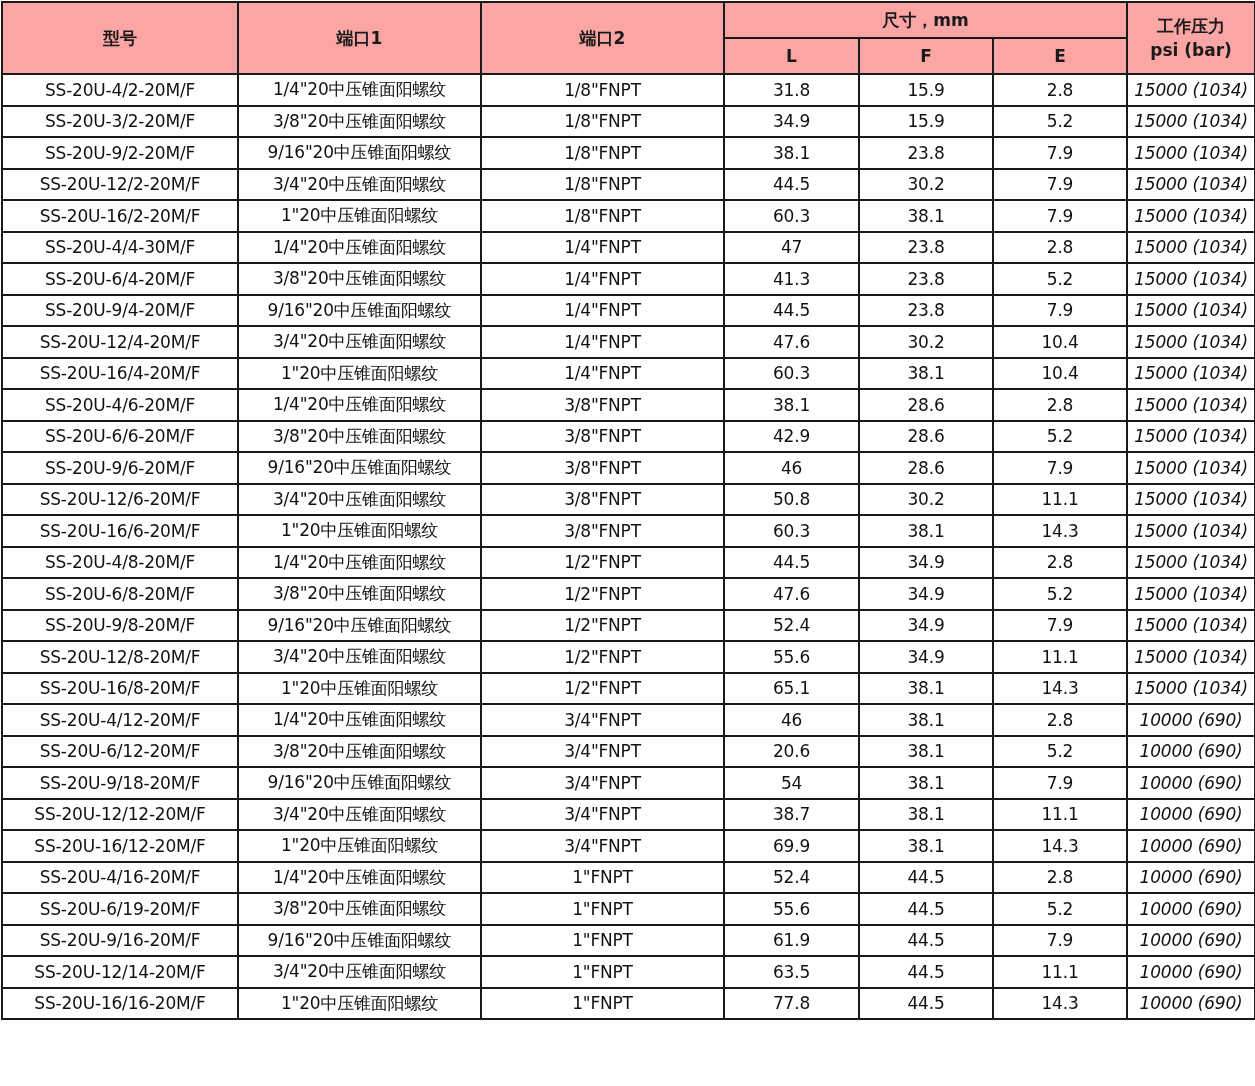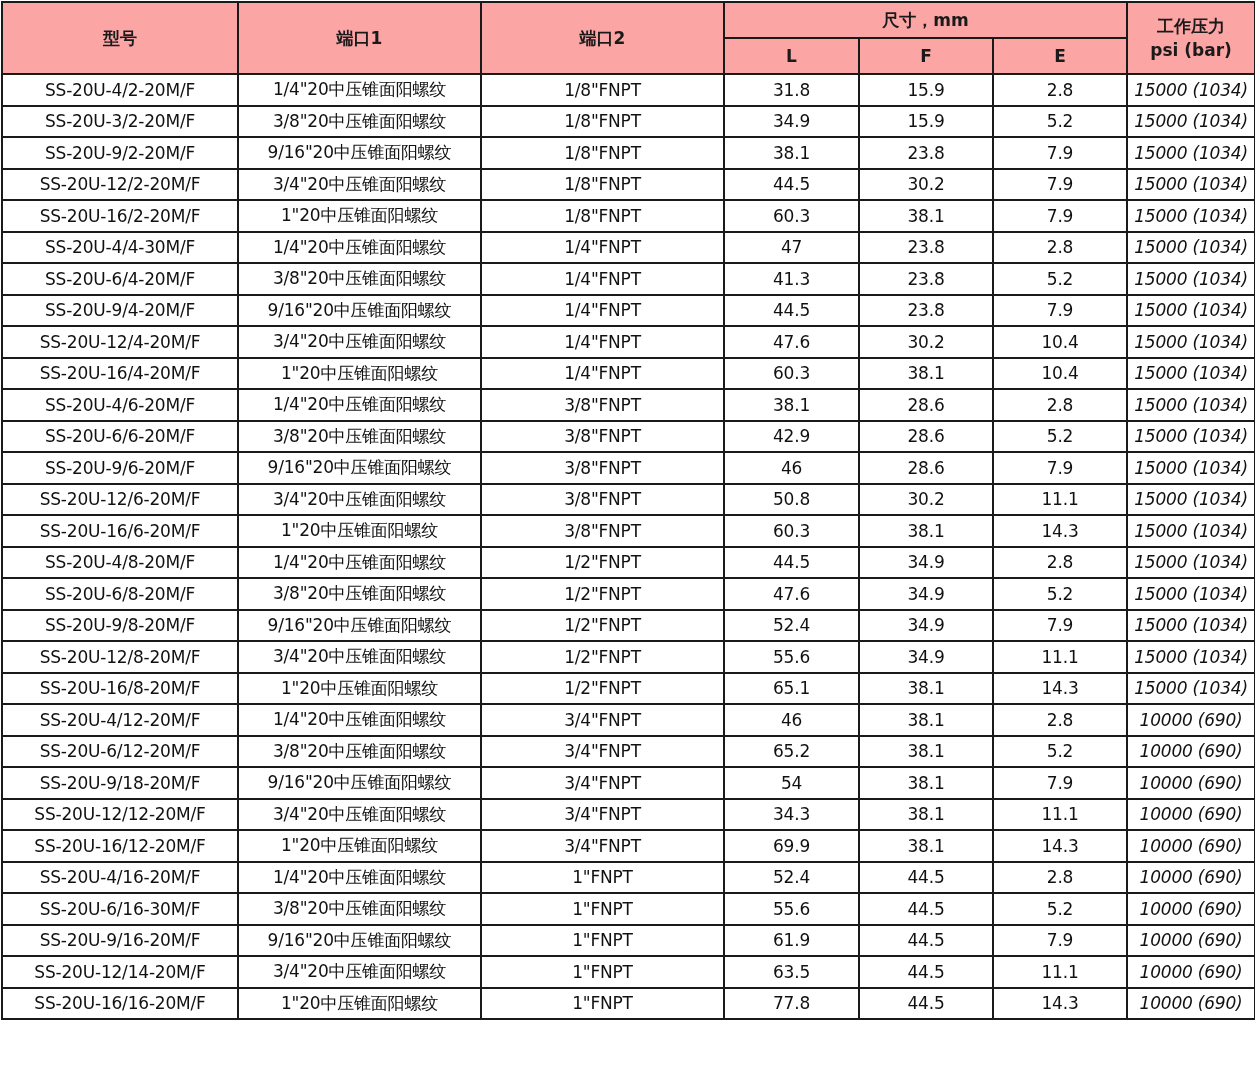--- a/index.html
+++ b/index.html
@@ -254,39 +254,39 @@
         <td>3/4"FNPT</td>
         <td>46</td>
         <td>38.1</td>
         <td>2.8</td>
         <td class="pressure">10000 (690)</td>
       </tr>
       <tr>
         <td>SS-20U-6/12-20M/F</td>
         <td>3/8"20中压锥面阳螺纹</td>
         <td>3/4"FNPT</td>
-        <td>65.2</td>
+        <td>20.6</td>
         <td>38.1</td>
         <td>5.2</td>
         <td class="pressure">10000 (690)</td>
       </tr>
       <tr>
         <td>SS-20U-9/18-20M/F</td>
         <td>9/16"20中压锥面阳螺纹</td>
         <td>3/4"FNPT</td>
         <td>54</td>
         <td>38.1</td>
         <td>7.9</td>
         <td class="pressure">10000 (690)</td>
       </tr>
       <tr>
         <td>SS-20U-12/12-20M/F</td>
         <td>3/4"20中压锥面阳螺纹</td>
         <td>3/4"FNPT</td>
-        <td>34.3</td>
+        <td>38.7</td>
         <td>38.1</td>
         <td>11.1</td>
         <td class="pressure">10000 (690)</td>
       </tr>
       <tr>
         <td>SS-20U-16/12-20M/F</td>
         <td>1"20中压锥面阳螺纹</td>
         <td>3/4"FNPT</td>
         <td>69.9</td>
         <td>38.1</td>
@@ -296,21 +296,21 @@
       <tr>
         <td>SS-20U-4/16-20M/F</td>
         <td>1/4"20中压锥面阳螺纹</td>
         <td>1"FNPT</td>
         <td>52.4</td>
         <td>44.5</td>
         <td>2.8</td>
         <td class="pressure">10000 (690)</td>
       </tr>
       <tr>
-        <td>SS-20U-6/16-30M/F</td>
+        <td>SS-20U-6/19-20M/F</td>
         <td>3/8"20中压锥面阳螺纹</td>
         <td>1"FNPT</td>
         <td>55.6</td>
         <td>44.5</td>
         <td>5.2</td>
         <td class="pressure">10000 (690)</td>
       </tr>
       <tr>
         <td>SS-20U-9/16-20M/F</td>
         <td>9/16"20中压锥面阳螺纹</td>

